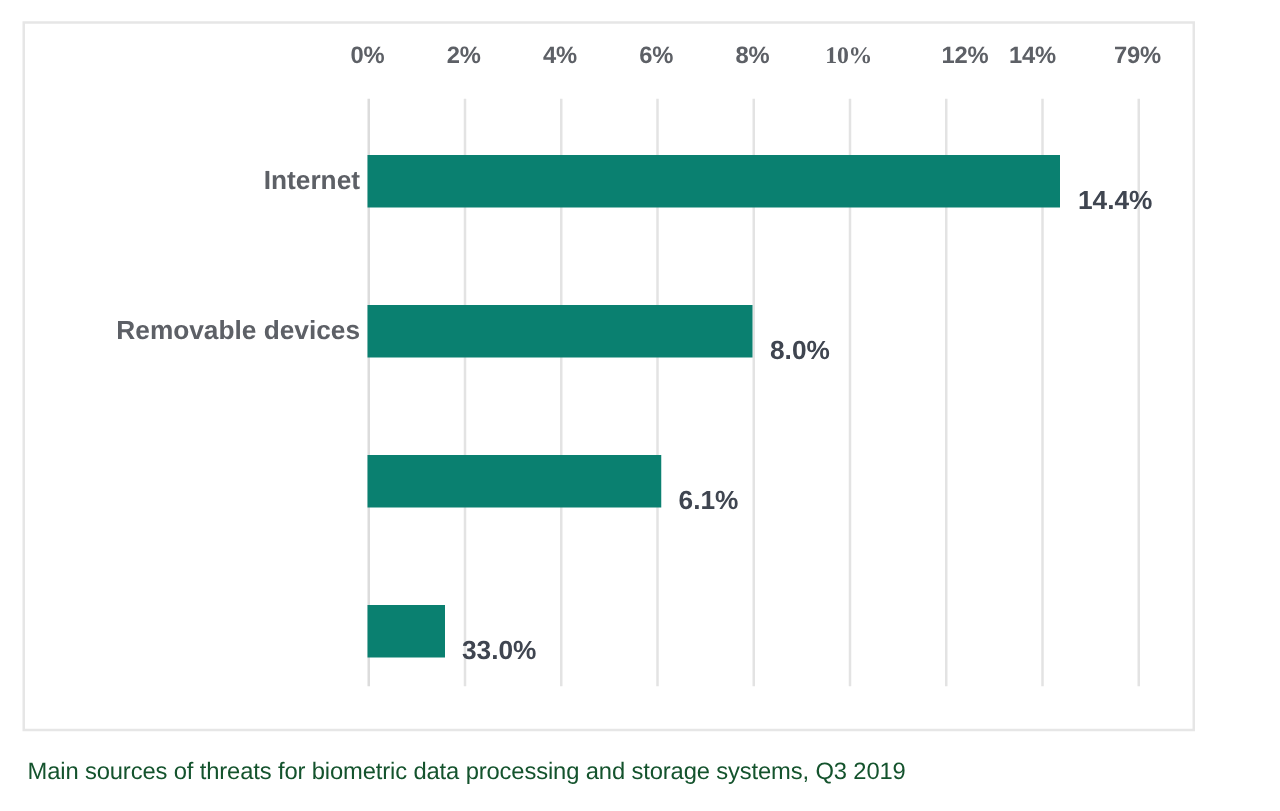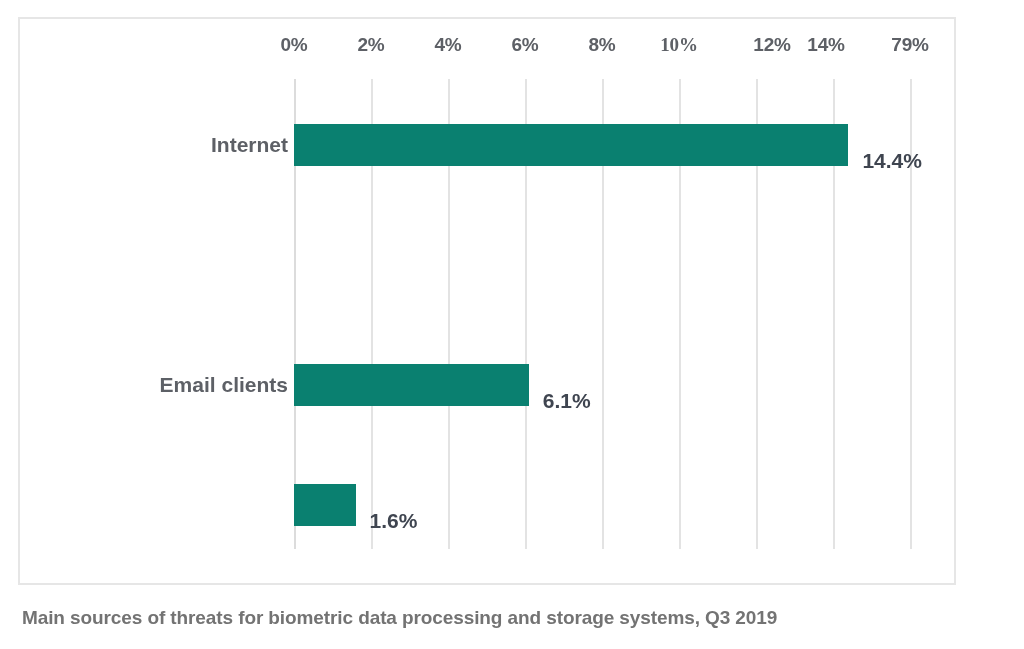--- a/index.html
+++ b/index.html
@@ -125,22 +125,22 @@
     color: #3f4550;
     white-space: nowrap;
   }
 
   
   .caption {
     position: absolute;
     left: 22px;
     top: 607px;
     font-size: 19px;
-    font-weight: bold;
-    color: #737373;
+    font-weight: normal;
+    color: #14532d;
     white-space: nowrap;
     letter-spacing: -0.1px;
   }
 </style>
 </head>
 <body>
 
 <div id="page">
 
   <div class="chart-panel">
@@ -169,28 +169,32 @@
           <div class="gridline" style="left: 813px;"></div>
           <div class="gridline" style="left: 890px;"></div>
         </div>
 
       <div class="bars">
           <div class="bar-row" style="top: 45px;">
             <div class="bar-label">Internet</div>
             <div class="bar-rect" title="Internet 14.4%" style="width: 554.4px; background: rgb(10, 128, 112);"></div>
             <div class="bar-value" style="left: 842.4px;">14.4%</div>
           </div>
+          <div class="bar-row" style="top: 165px;">
+            <div class="bar-label">Removable devices</div>
+            <div class="bar-rect" title="Removable devices 8.0%" style="width: 308px; background: rgb(10, 128, 112);"></div>
+            <div class="bar-value" style="left: 596px;">8.0%</div>
+          </div>
           <div class="bar-row" style="top: 285px;">
-            <div class="bar-label">Email clients</div>
             <div class="bar-rect" title="Email clients 6.1%" style="width: 234.85px; background: rgb(10, 128, 112);"></div>
             <div class="bar-value" style="left: 522.85px;">6.1%</div>
           </div>
           <div class="bar-row" style="top: 405px;">
             <div class="bar-rect" title="Network folders 1.6%" style="width: 61.6px; background: rgb(10, 128, 112);"></div>
-            <div class="bar-value" style="left: 349.6px;">1.6%</div>
+            <div class="bar-value" style="left: 349.6px;">33.0%</div>
           </div>
         </div>
 
     </div>
   </div>
 
   <div class="caption">Main sources of threats for biometric data processing and storage systems, Q3 2019</div>
 
 </div>
 

